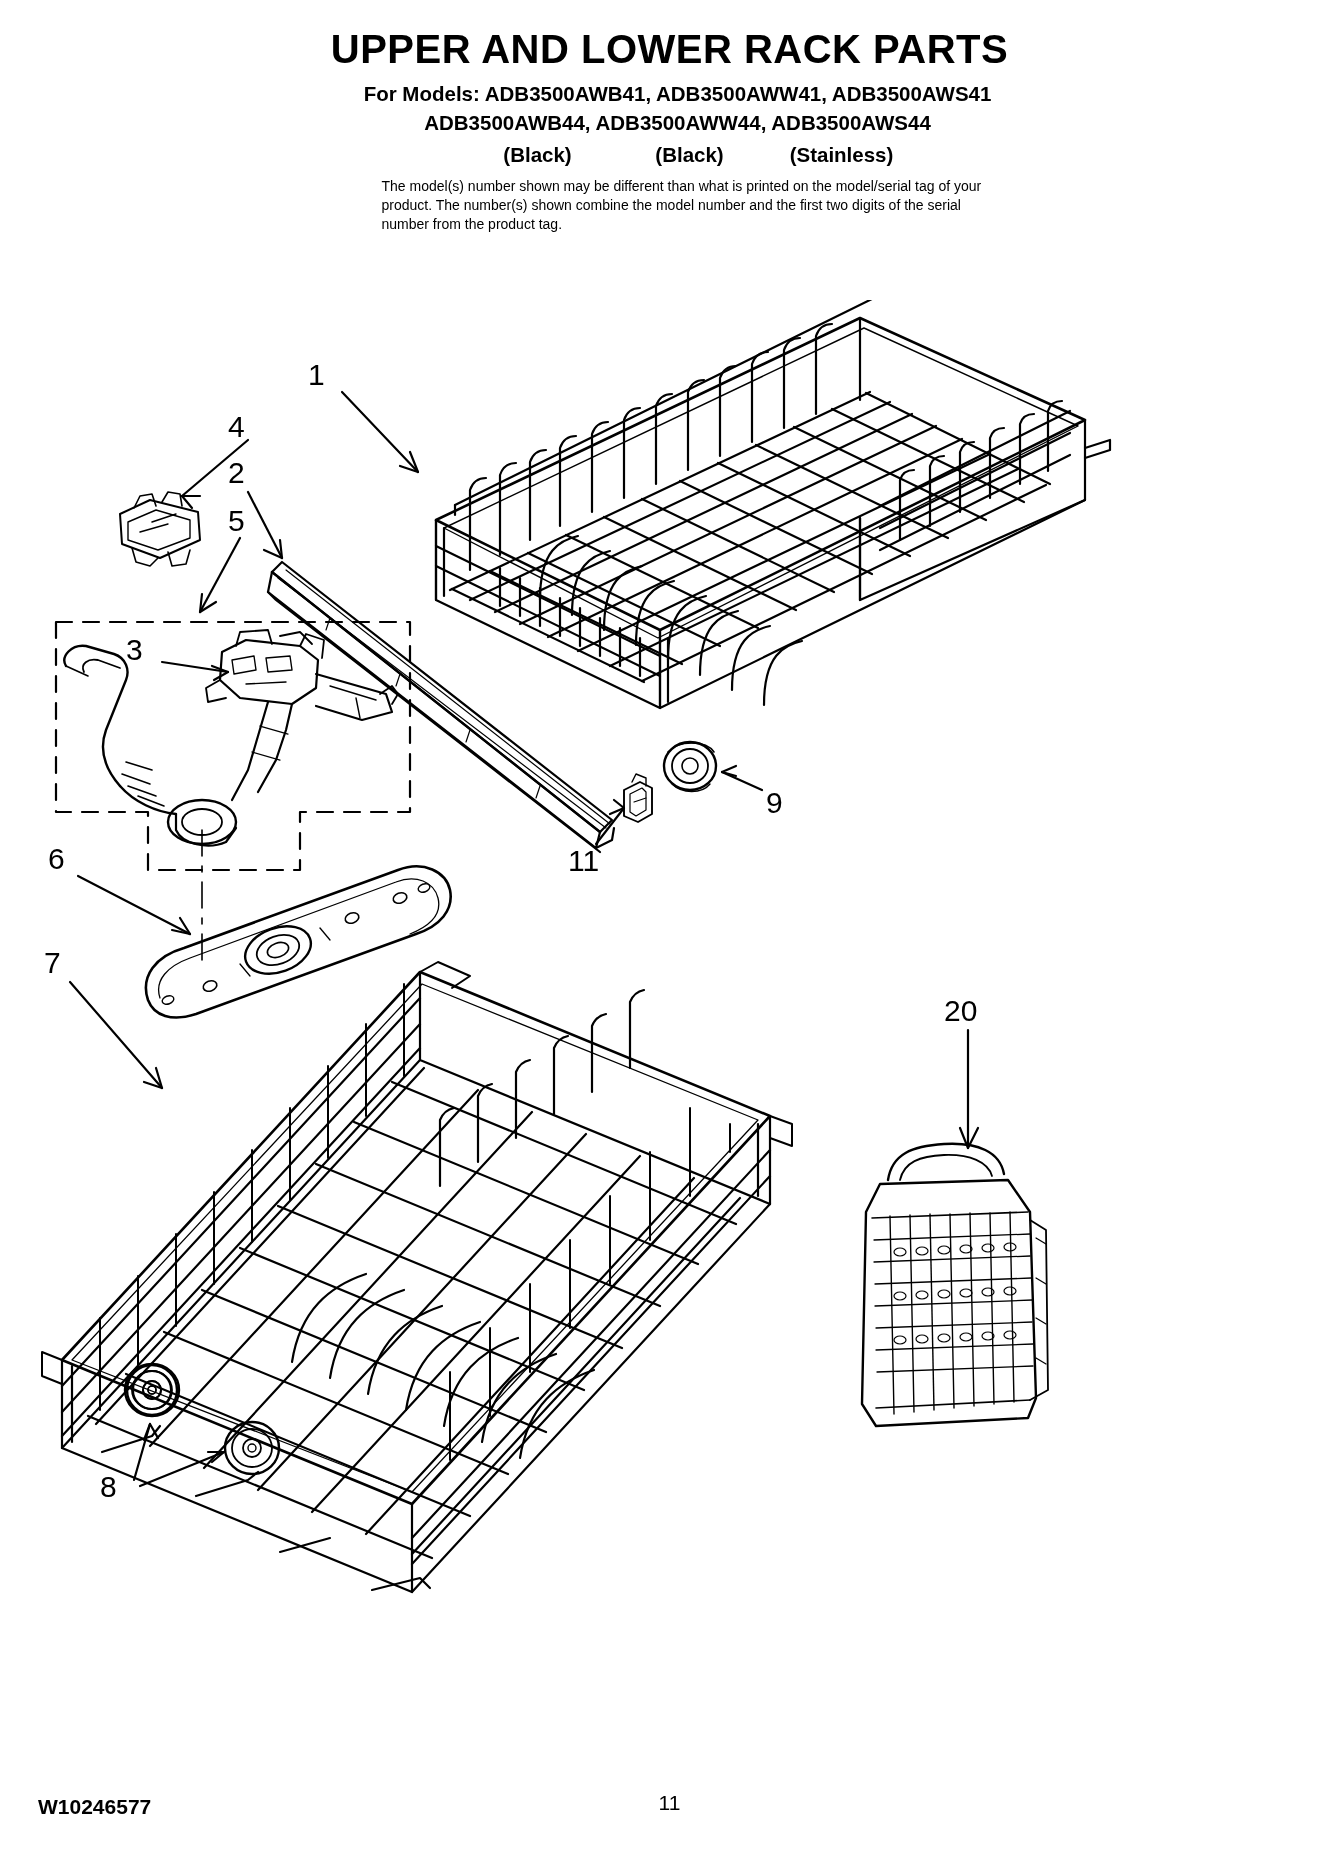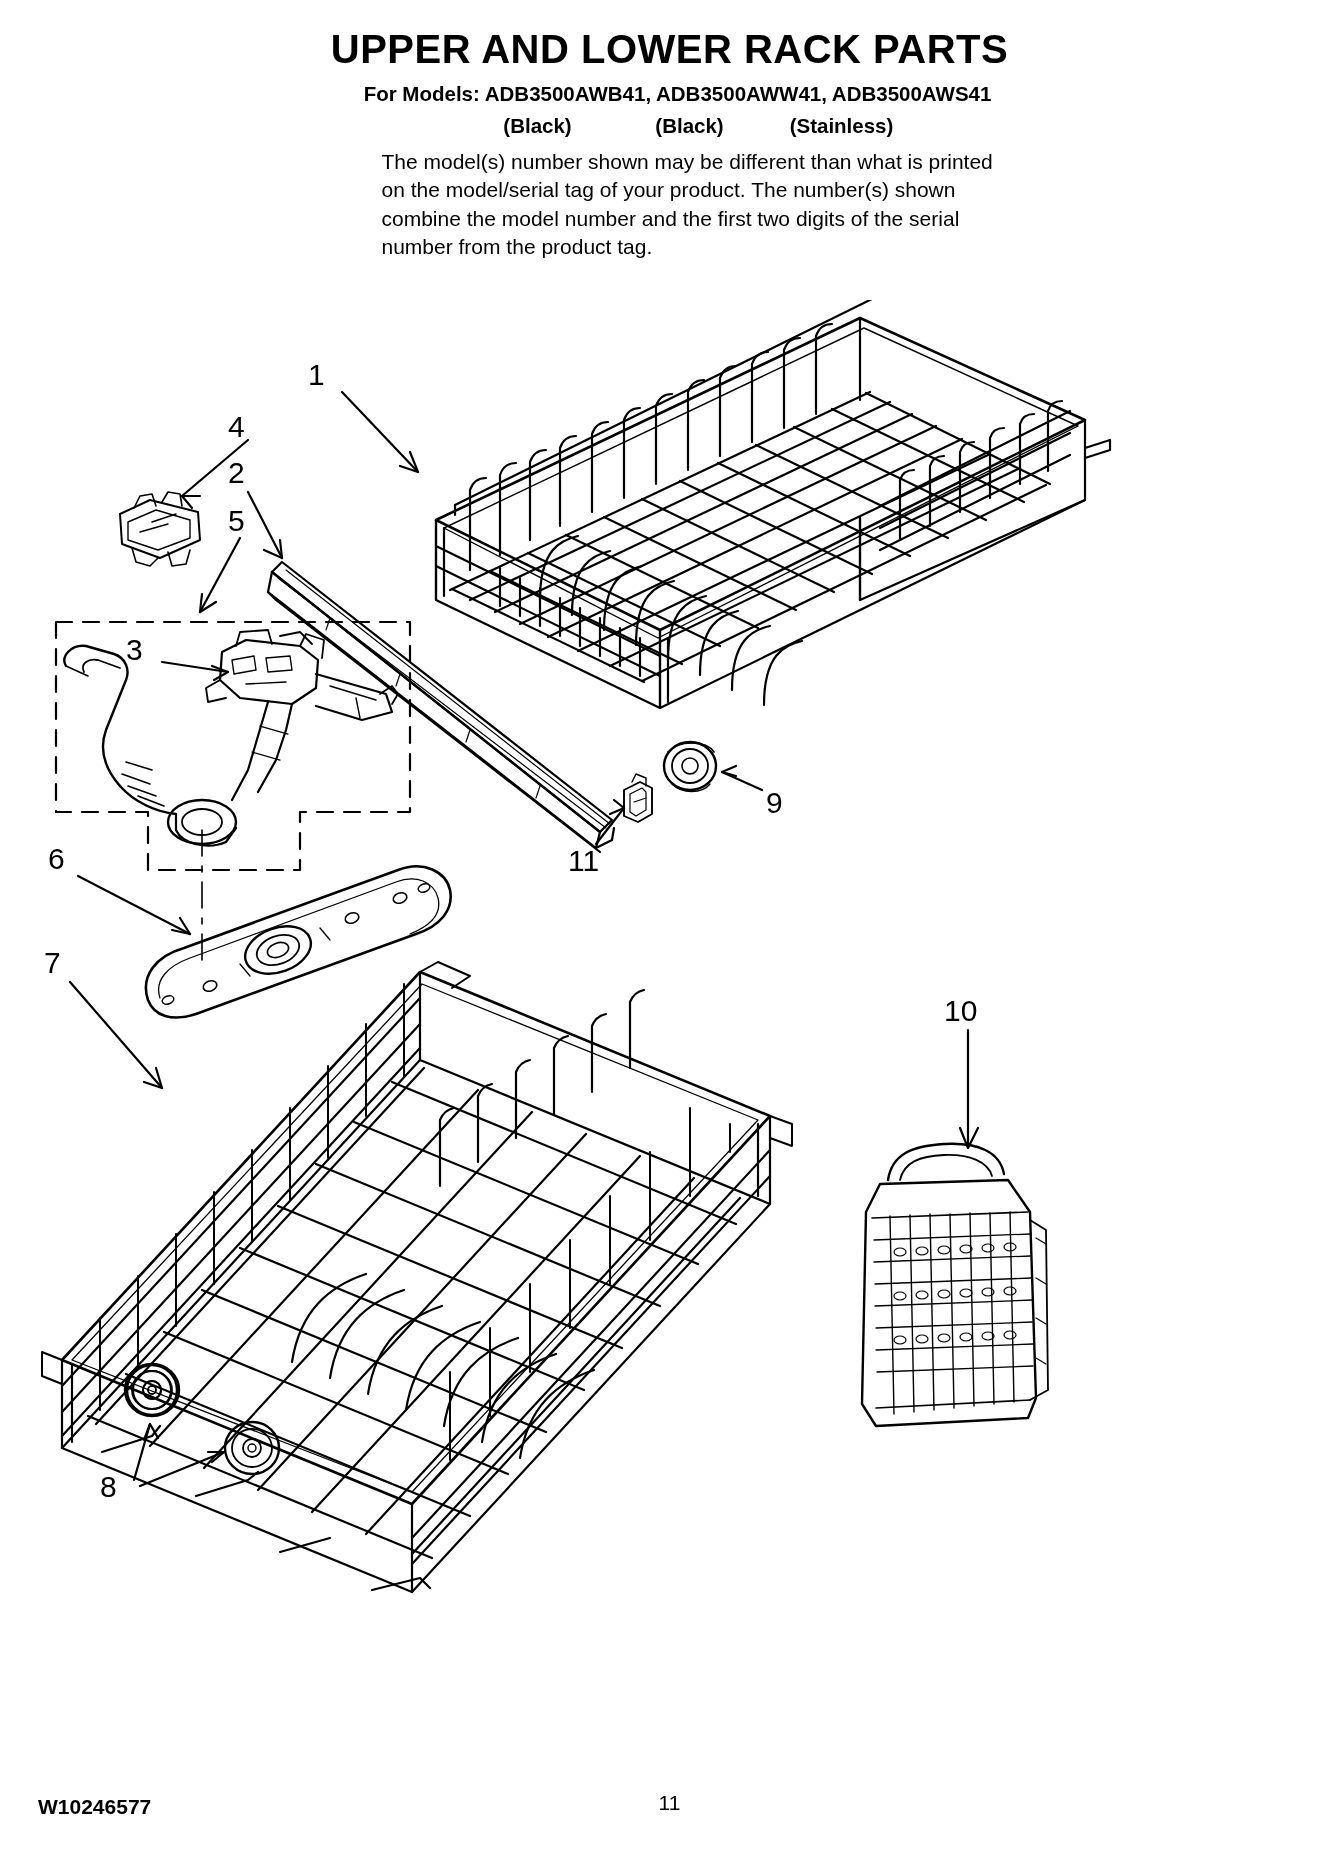--- a/index.html
+++ b/index.html
@@ -55,21 +55,21 @@
     padding-left: 40px;
   }
   .finish-row span {
     display: inline-block;
     width: 152px;
     text-align: center;
   }
   .note {
     margin: 10px auto 0 auto;
     width: 660px;
-    font-size: 21px;
+    font-size: 14px;
     line-height: 1.35;
     text-align: left;
     padding-left: 42px;
     box-sizing: border-box;
   }
   
   .figure {
     position: absolute;
     top: 300px;
     left: 0;
@@ -112,20 +112,21 @@
 </style>
 </head>
 <body>
 
 <div class="page">
 
   <div class="header">
     <div class="doc-title">UPPER AND LOWER RACK PARTS</div>
     <div class="models-wrap">
       <div class="models-line">For Models: ADB3500AWB41, ADB3500AWW41, ADB3500AWS41</div>
+      <div class="models-line">ADB3500AWB44, ADB3500AWW44, ADB3500AWS44</div>
     </div>
     <div class="finish-row">
       <span>(Black)</span>
       <span>(Black)</span>
       <span>(Stainless)</span>
     </div>
     <div class="note">The model(s) number shown may be different than what is printed on the model/serial tag of your product. The number(s) shown combine the model number and the first two digits of the serial number from the product tag.</div>
   </div>
 
   <div class="figure">
@@ -554,21 +555,21 @@
 
     <div class="callout" style="left:308px; top:60px;">1</div>
     <div class="callout" style="left:228px; top:158px;">2</div>
     <div class="callout" style="left:126px; top:335px;">3</div>
     <div class="callout" style="left:228px; top:112px;">4</div>
     <div class="callout" style="left:228px; top:206px;">5</div>
     <div class="callout" style="left:48px;  top:544px;">6</div>
     <div class="callout" style="left:44px;  top:648px;">7</div>
     <div class="callout" style="left:100px; top:1172px;">8</div>
     <div class="callout" style="left:766px; top:488px;">9</div>
-    <div class="callout" style="left:944px; top:696px;">10</div>
+    <div class="callout" style="left:944px; top:696px;">20</div>
     <div class="callout" style="left:568px; top:546px;">11</div>
   </div>
 
   <div class="footer">
     <div class="code">W10246577</div>
     <div class="pageno">11</div>
   </div>
 
 </div>
 

